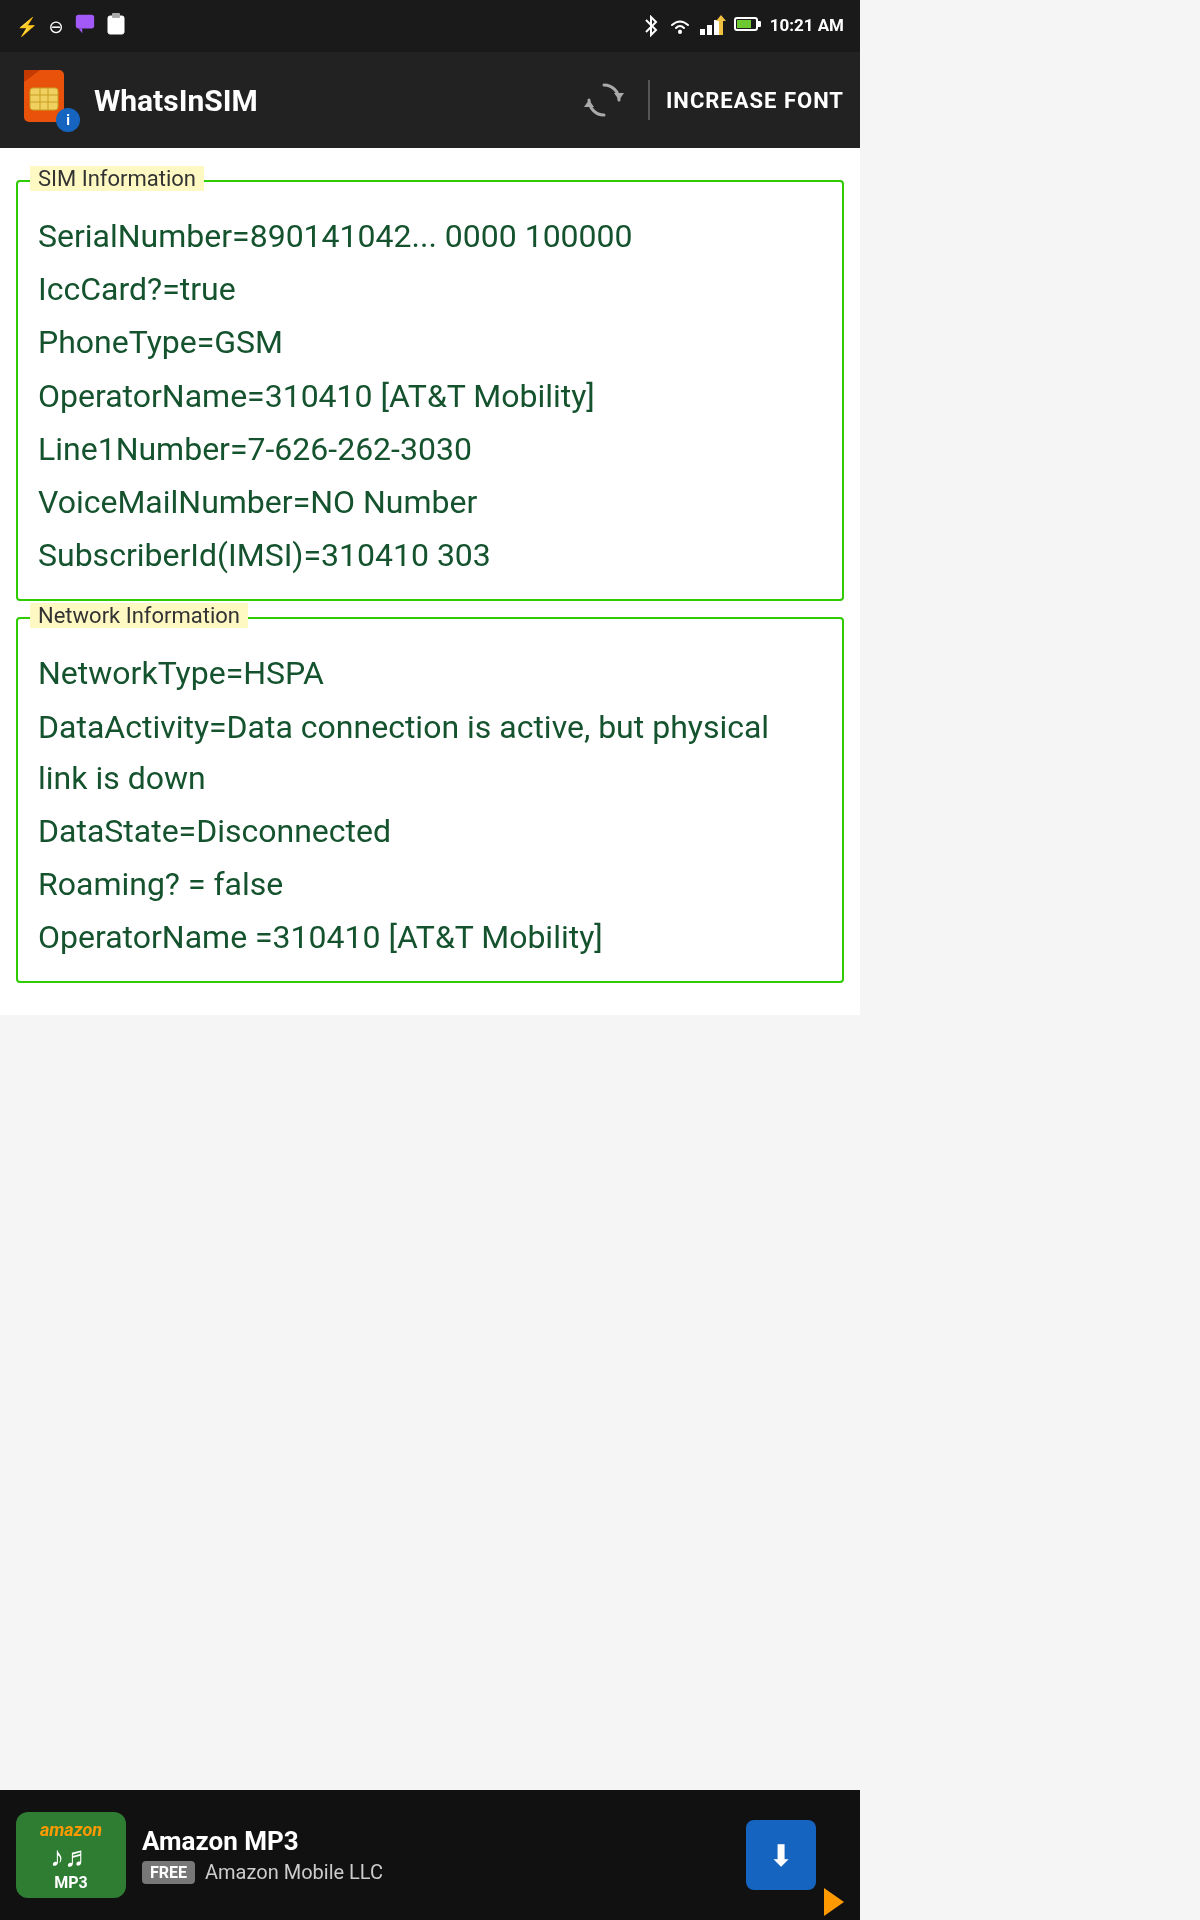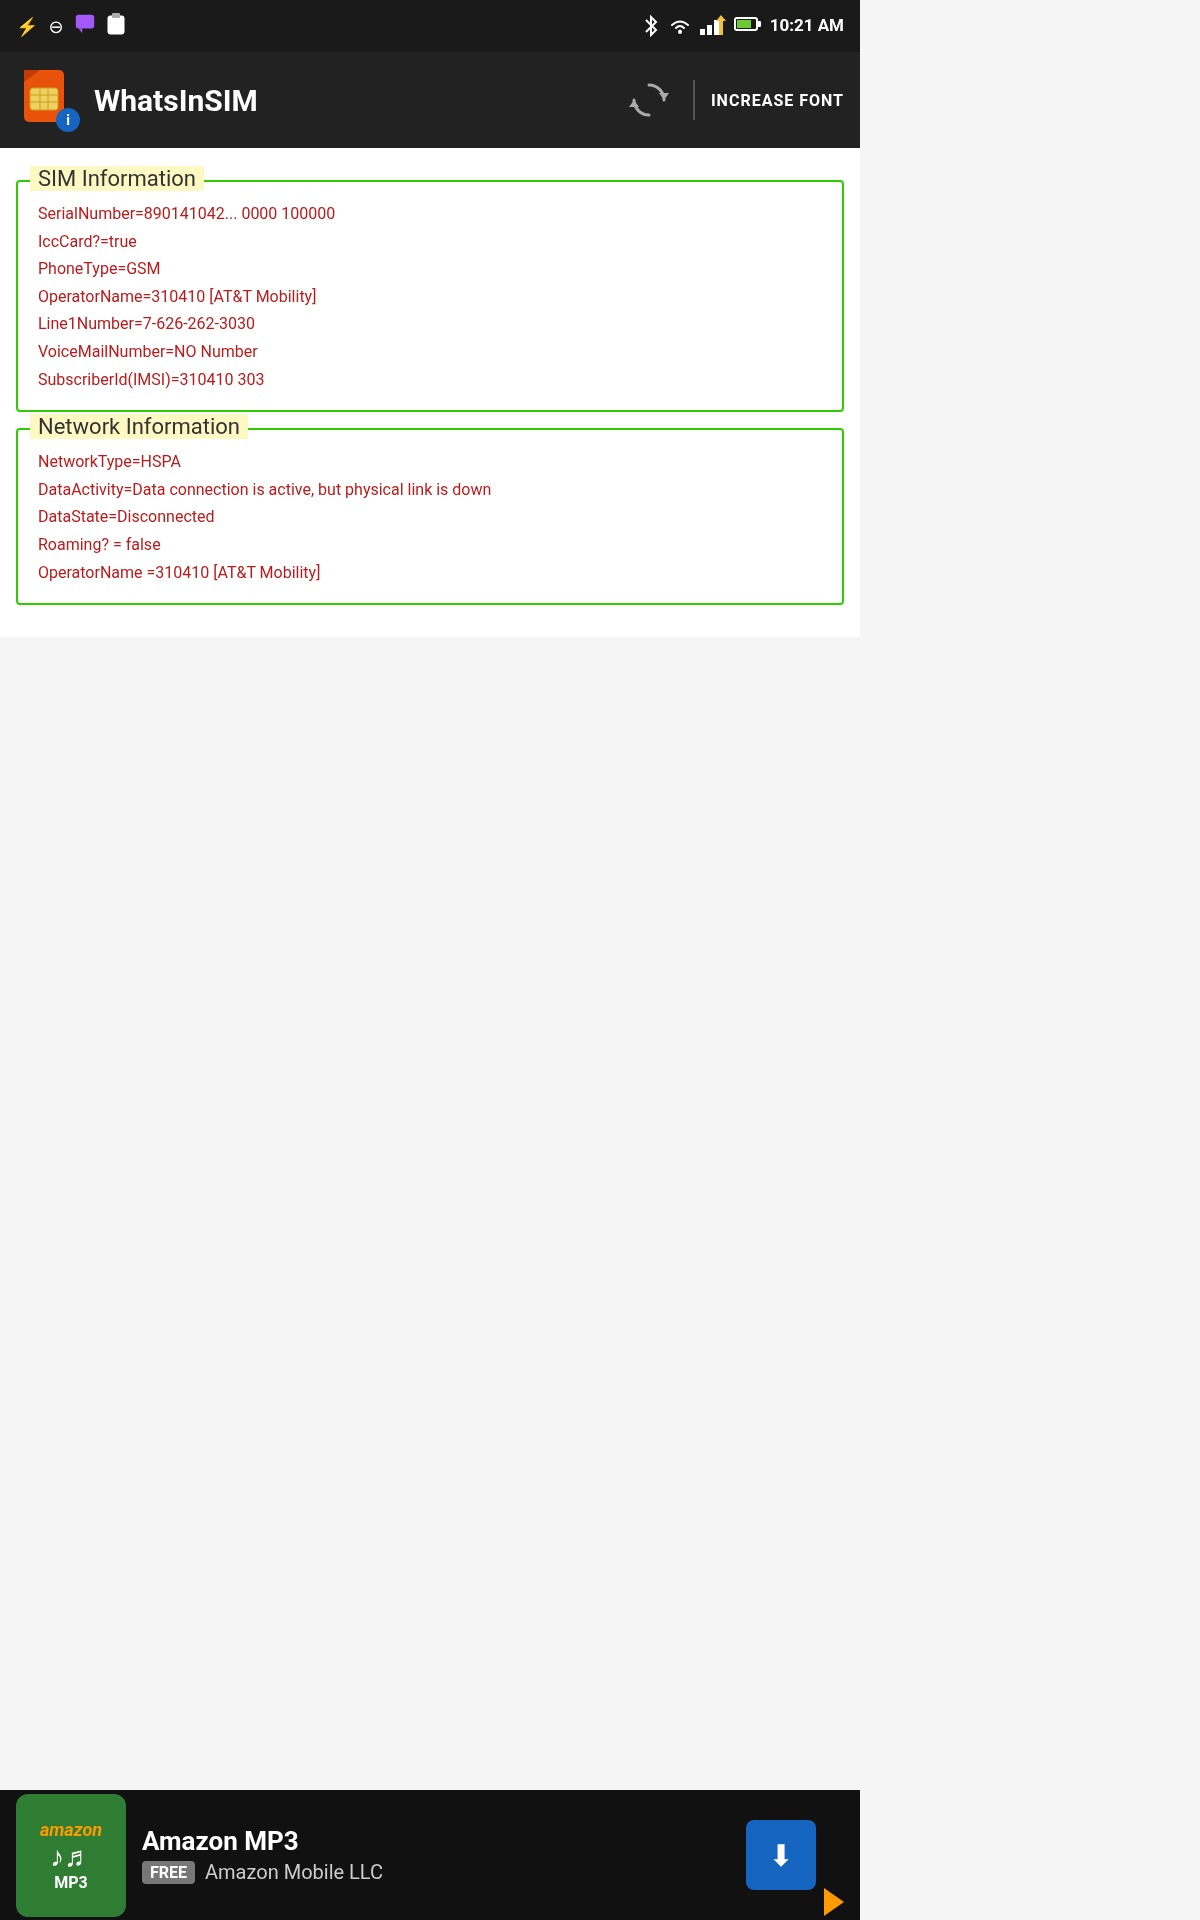--- a/index.html
+++ b/index.html
@@ -76,21 +76,21 @@
       cursor: pointer;
     }
     .app-bar-divider {
       width: 2px;
       height: 40px;
       background: #555;
       margin: 0 16px;
     }
     .app-bar-increase-font {
       color: white;
-      font-size: 16px;
+      font-size: 22px;
       font-weight: bold;
       letter-spacing: 1px;
       cursor: pointer;
     }
 
     
     .main-content {
       background: white;
       padding: 16px;
     }
@@ -108,24 +108,24 @@
       position: absolute;
       top: -16px;
       left: 12px;
       background: #fef9c3;
       padding: 0 8px;
       font-size: 22px;
       font-weight: normal;
       color: #333;
     }
     .info-section-content {
-      margin-top: 3px;
-      font-size: 16px;
+      margin-top: 13px;
+      font-size: 32px;
       line-height: 1.6;
-      color: #b91c1c;
+      color: #14532d;
       word-break: break-word;
     }
     .info-line {
       display: block;
       margin-bottom: 2px;
     }
 
     
     .ad-banner {
       position: fixed;
@@ -133,21 +133,21 @@
       left: 0;
       width: 860px;
       height: 130px;
       background: #111;
       display: flex;
       align-items: center;
       padding: 0 16px;
     }
     .ad-logo {
       width: 110px;
-      height: 123px;
+      height: 86px;
       background: #2e7d32;
       border-radius: 12px;
       display: flex;
       flex-direction: column;
       align-items: center;
       justify-content: center;
       margin-right: 16px;
       flex-shrink: 0;
     }
     .ad-logo-amazon {

